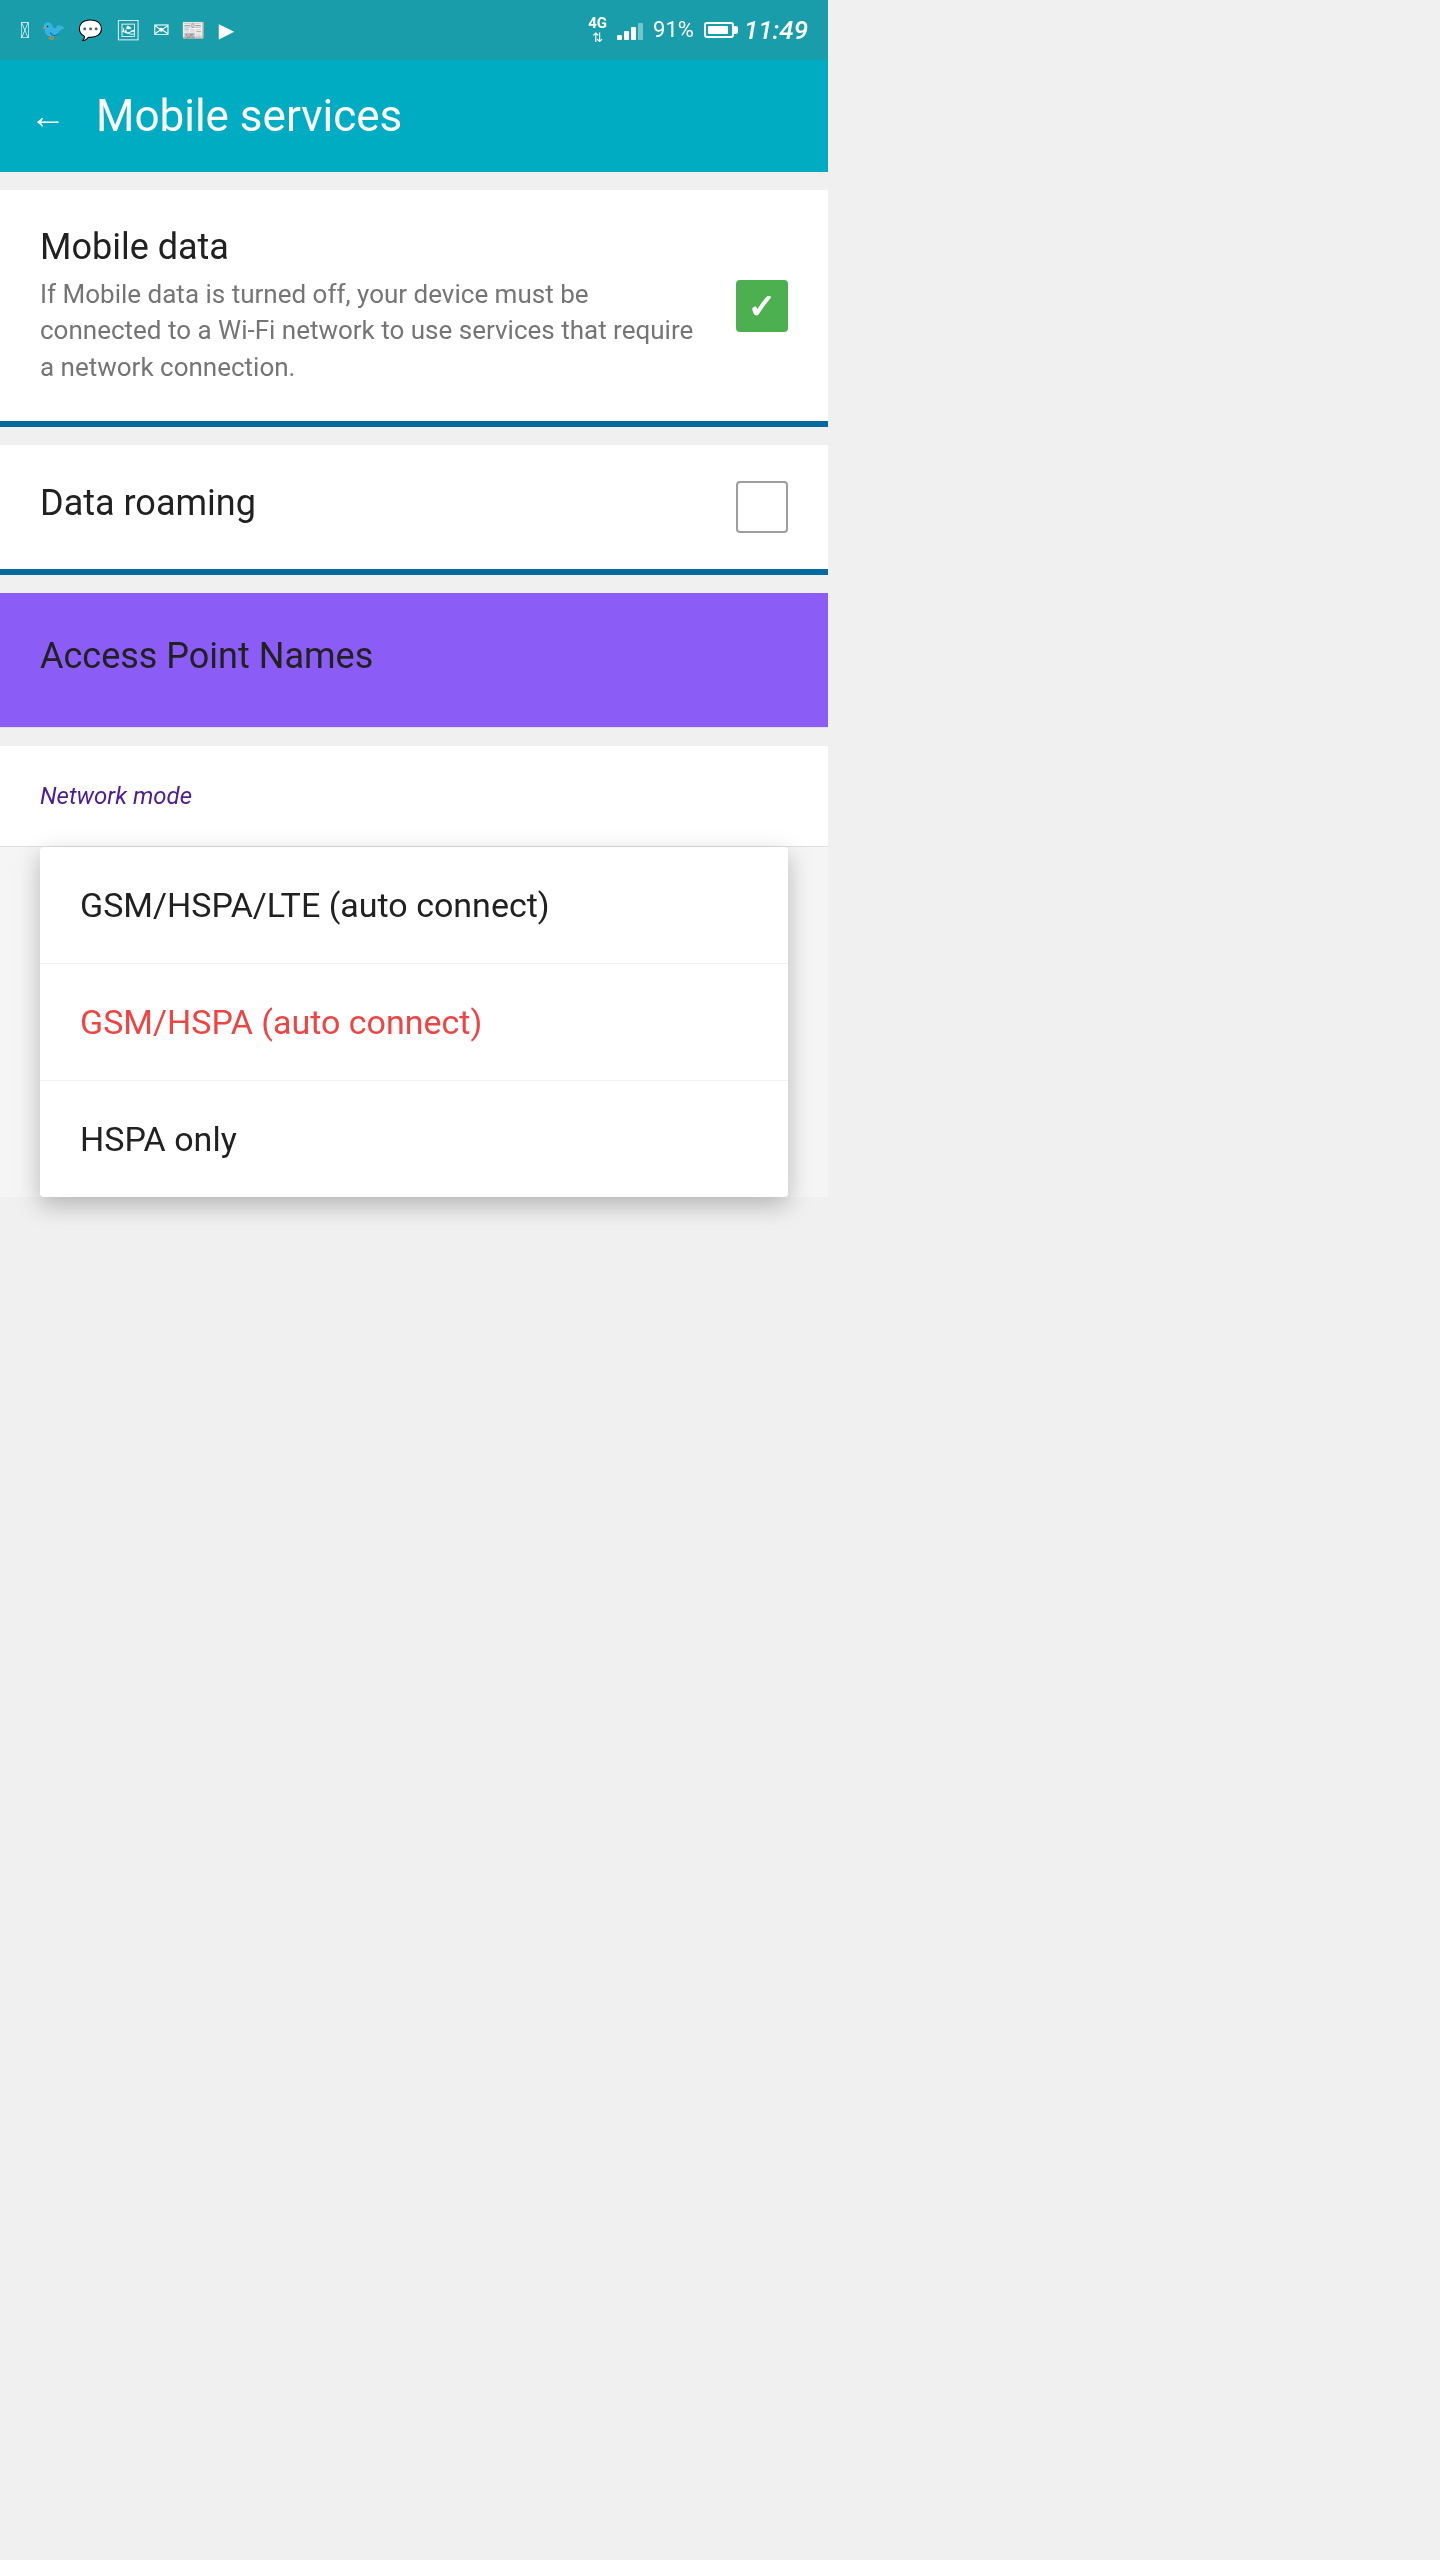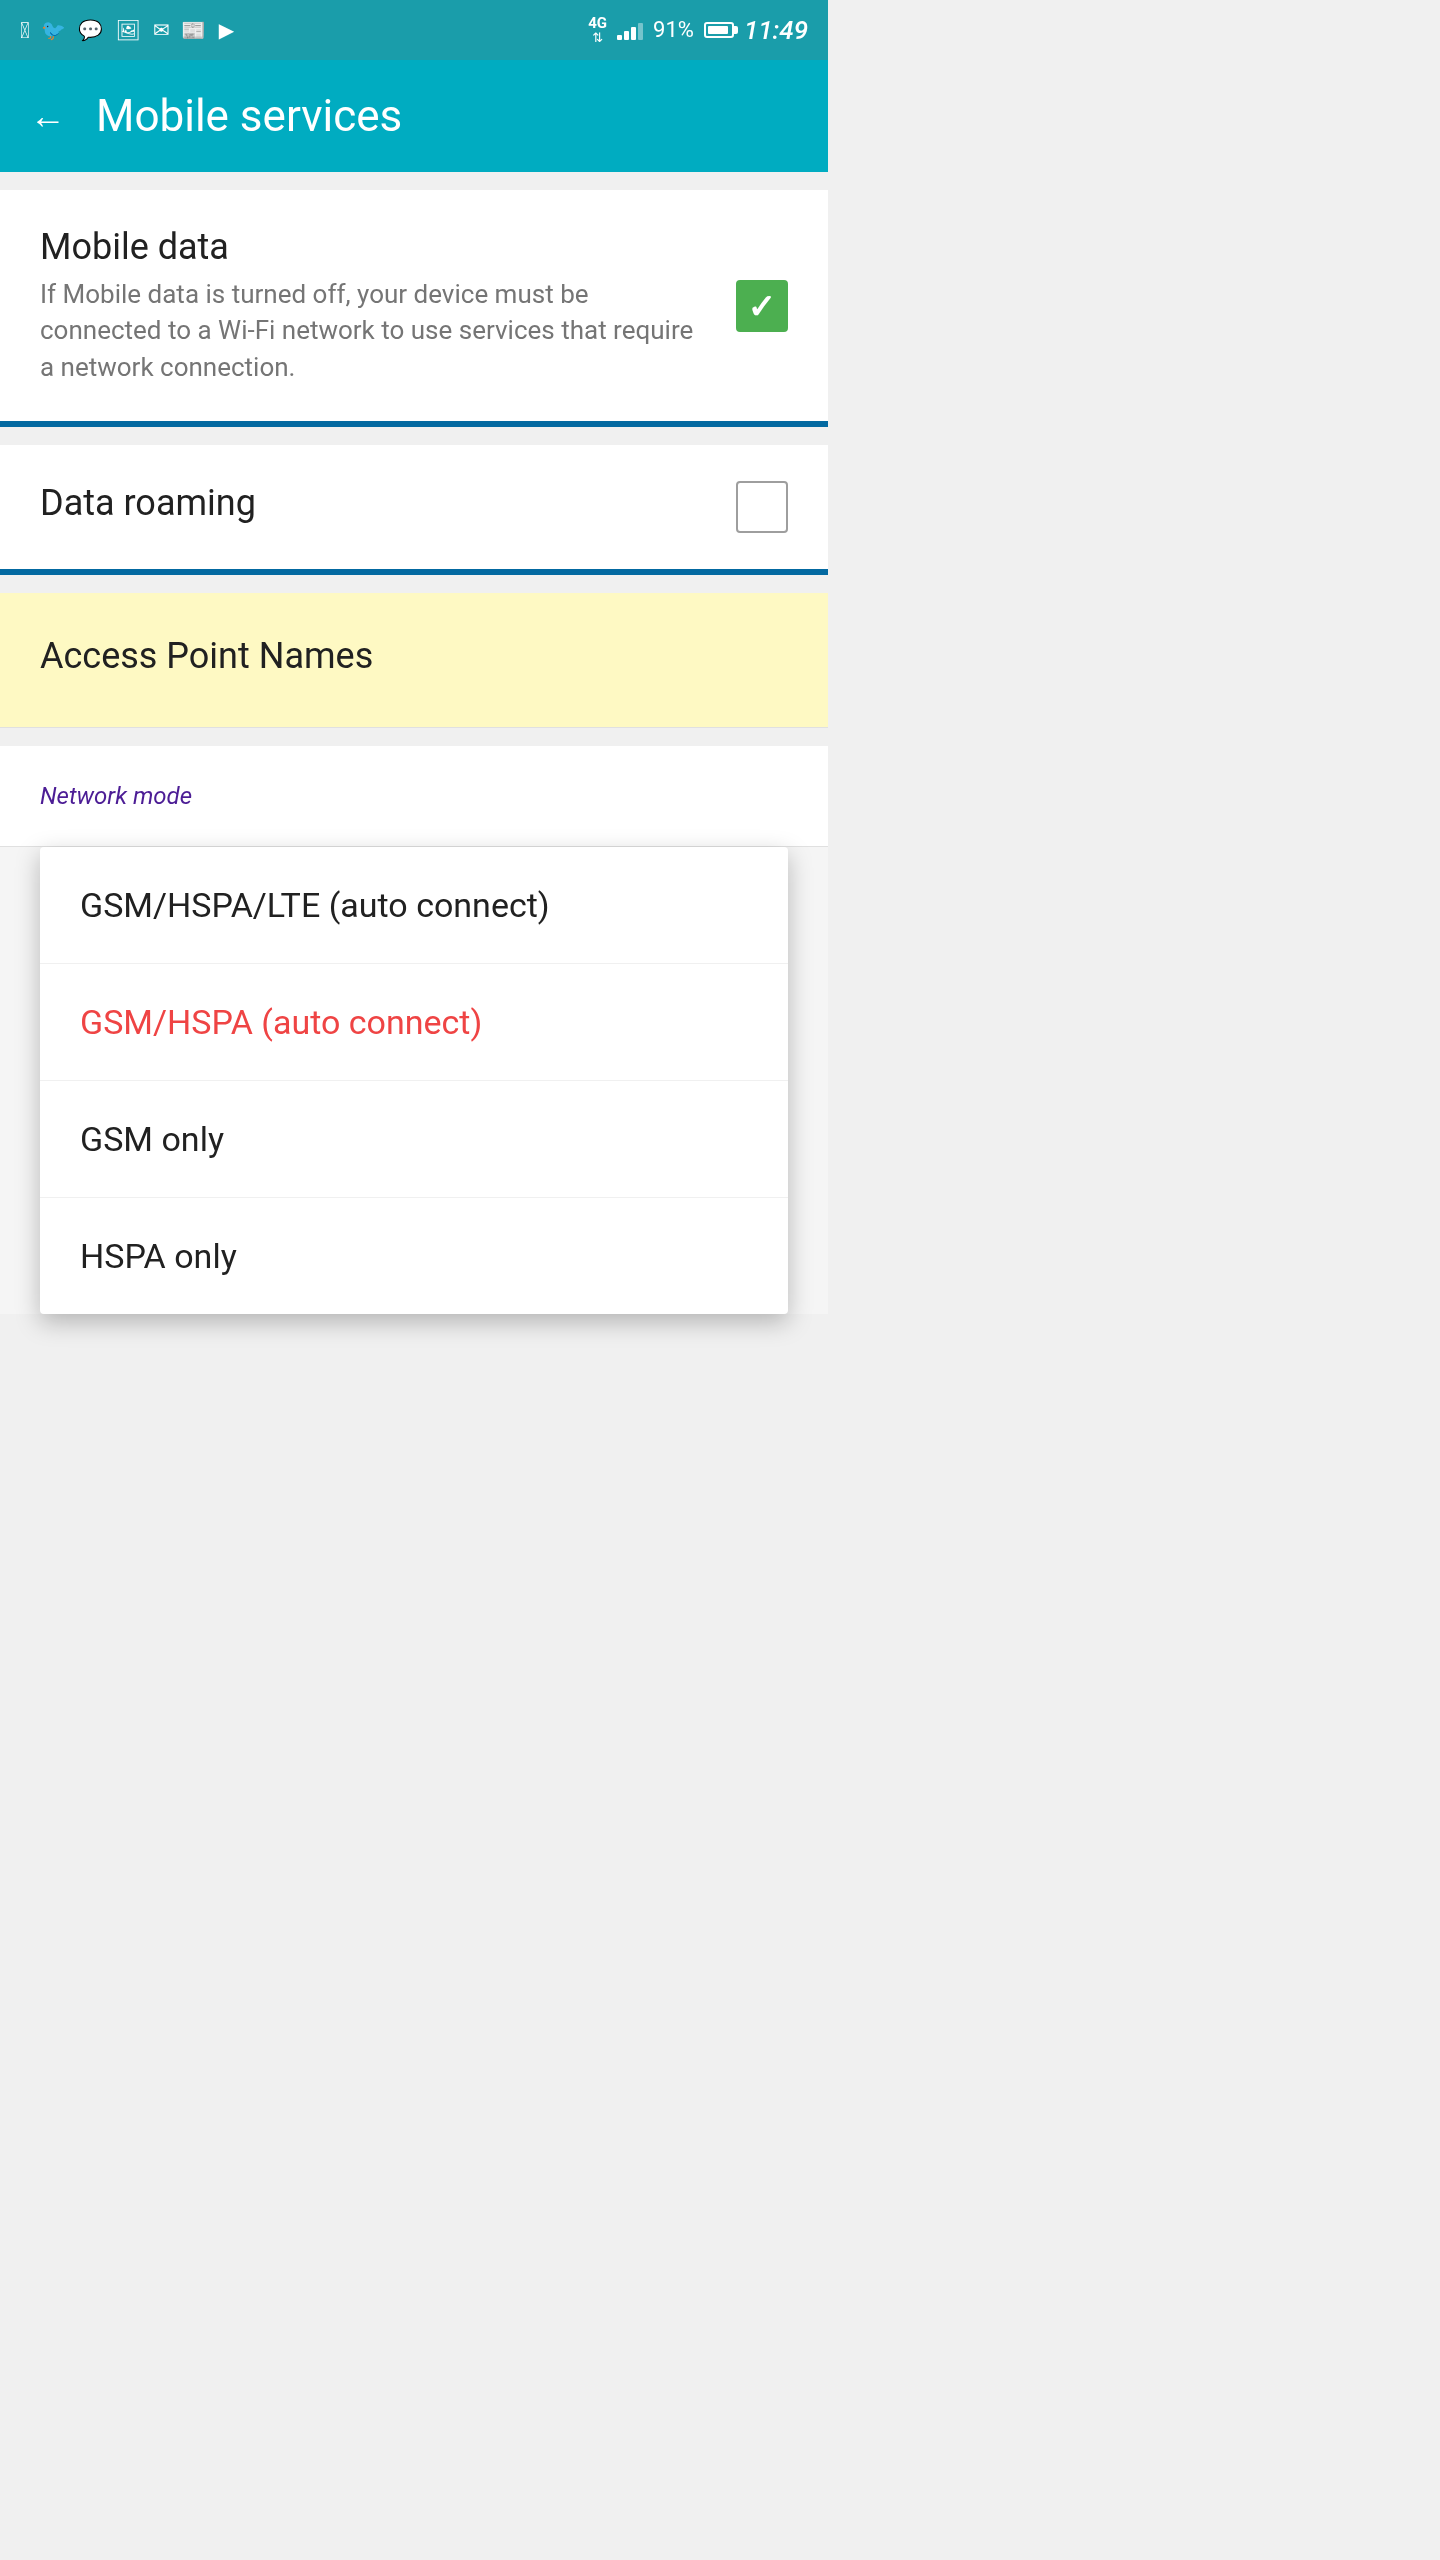--- a/index.html
+++ b/index.html
@@ -197,21 +197,21 @@
     }
 
     
     .divider {
       height: 18px;
       background: #f0f0f0;
     }
 
     
     .clickable-row {
-      background: #fef9c3;
+      background: #8b5cf6;
       padding: 42px 40px;
       border-bottom: 1px solid #e0e0e0;
       cursor: pointer;
     }
 
     .clickable-row .setting-title {
       font-size: 36px;
     }
 
     
@@ -317,17 +317,16 @@
   </div>
 
   <div class="divider"></div>
   <div class="network-mode-row">
     <div class="network-mode-label">Network mode</div>
   </div>
 
   <div class="dropdown-popup">
     <div class="dropdown-item">GSM/HSPA/LTE (auto connect)</div>
     <div class="dropdown-item selected">GSM/HSPA (auto connect)</div>
-    <div class="dropdown-item">GSM only</div>
     <div class="dropdown-item">HSPA only</div>
   </div>
 
 </div>
 
 </body></html>

